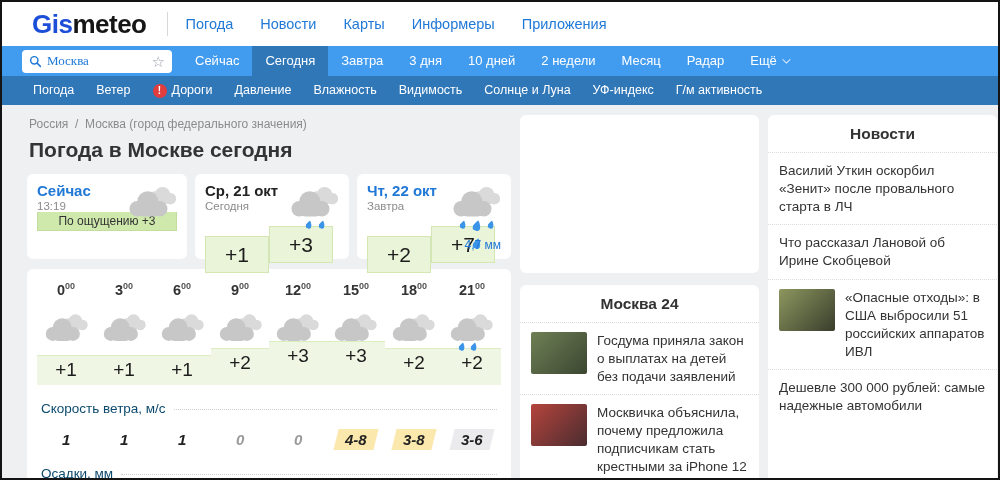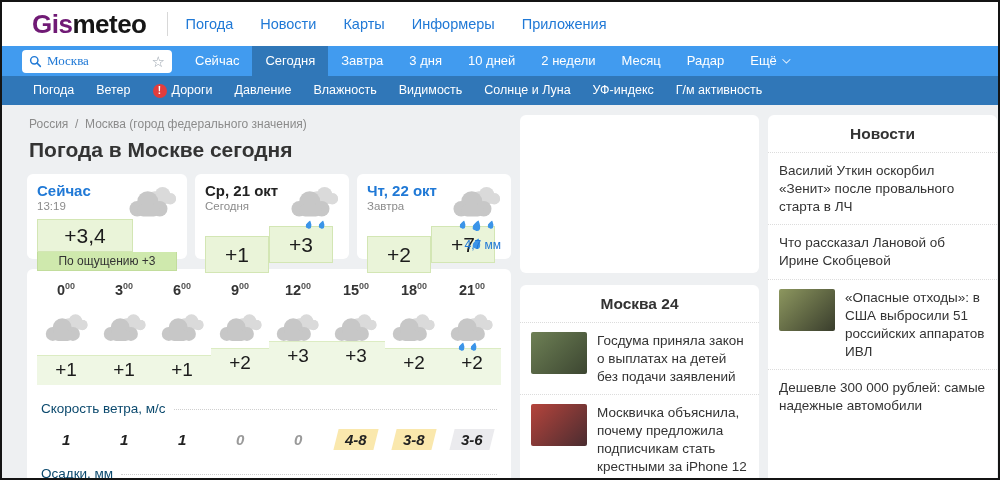--- a/index.html
+++ b/index.html
@@ -5,21 +5,21 @@
   * { margin:0; padding:0; box-sizing:border-box; }
   html,body { background:#555; }
   body { font-family:"Liberation Sans", sans-serif; }
   .page {
     width:1000px; height:480px; border:2px solid #141414; background:#eef0f2;
     overflow:hidden; position:relative; margin:0 auto;
   }
   
   .topbar { height:44px; background:#fff; display:flex; align-items:center; padding-left:30px; }
   .logo { font-size:26px; font-weight:bold; letter-spacing:-0.5px; cursor:pointer; }
-  .logo .gis { color:#701a75; }
+  .logo .gis { color:#1d4ed8; }
   .logo .met { color:#161616; }
   .top-divider { width:1px; height:24px; background:#d8d8d8; margin:0 18px 0 20px; }
   .top-nav { display:flex; gap:27px; }
   .top-nav a { color:#2079d6; font-size:14.5px; text-decoration:none; cursor:pointer; }
   
   .bluebar { height:30px; background:#419bef; display:flex; align-items:stretch; padding-left:20px; }
   .searchbox { background:#fff; border-radius:4px; height:23px; width:150px; align-self:center;
                display:flex; align-items:center; padding:0 7px; gap:5px; }
   .searchbox input { border:none; outline:none; flex:1; min-width:0; font-size:13px; color:#2079d6;
                      font-family:Liberation Serif, serif; }
@@ -224,21 +224,20 @@
 
       <div class="cards">
 
         <div class="sum-card">
           <div class="card-title blue">Сейчас</div>
           <div class="card-sub">13:19</div>
           <svg class="card-cloud">
               <use href="#sym-cloud"></use>
             </svg>
 
-          <div class="temp-box now-temp">+3,4</div>
           <div class="feels">По ощущению +3</div>
         </div>
 
         <div class="sum-card rain">
           <div class="card-title">Ср, 21 окт</div>
           <div class="card-sub">Сегодня</div>
           <svg class="card-cloud">
               <use href="#sym-cloud"></use>
             </svg>
           <div class="card-drops">

